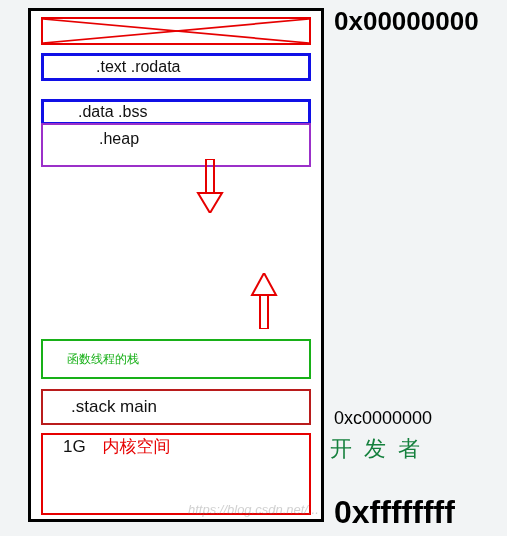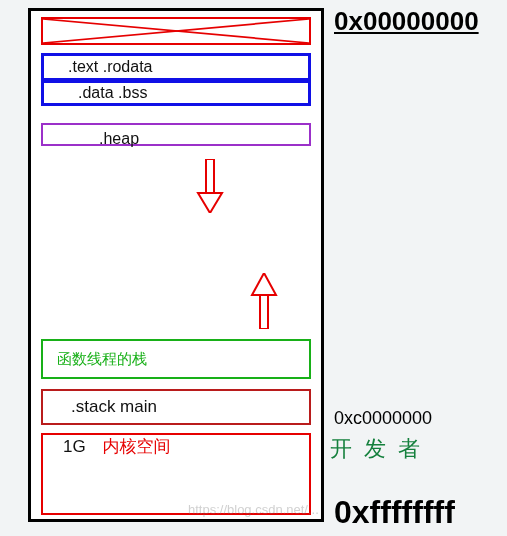--- a/index.html
+++ b/index.html
@@ -30,41 +30,41 @@
   .crossed svg { width: 100%; height: 100%; display: block; }
   .text-rodata {
     position: absolute;
     left: 10px;
     top: 42px;
     width: 270px;
     height: 28px;
     border: 3px solid #1010e6;
     font-size: 16px;
     color: #111;
-    padding-left: 24px;
+    padding-left: 52px;
     line-height: 22px;
   }
   .data-bss {
     position: absolute;
     left: 10px;
-    top: 69px;
+    top: 88px;
     width: 270px;
     height: 26px;
     border: 3px solid #1010e6;
     font-size: 16px;
     color: #111;
     padding-left: 34px;
     line-height: 20px;
   }
   .heap {
     position: absolute;
     left: 10px;
     top: 112px;
     width: 270px;
-    height: 23px;
+    height: 44px;
     border: 2px solid #9b30c9;
     font-size: 16px;
     color: #111;
     padding-left: 56px;
     line-height: 28px;
   }
   .arrow-down {
     position: absolute;
     left: 164px;
     top: 148px;
@@ -78,23 +78,23 @@
     width: 30px;
     height: 56px;
   }
   .stack-thread {
     position: absolute;
     left: 10px;
     top: 328px;
     width: 270px;
     height: 40px;
     border: 2px solid #18b018;
-    font-size: 15px;
+    font-size: 12px;
     color: #18b018;
-    padding-left: 14px;
+    padding-left: 24px;
     line-height: 36px;
   }
   .stack-main {
     position: absolute;
     left: 10px;
     top: 378px;
     width: 270px;
     height: 36px;
     border: 2px solid #b91c1c;
     font-size: 17px;
@@ -114,21 +114,20 @@
   }
   .kernel-amt { color: #111; }
   .kernel-txt { color: #e60000; margin-left: 12px; }
   .addr-top {
     position: absolute;
     left: 334px;
     top: 6px;
     font-size: 26px;
     font-weight: 600;
     color: #000;
-    text-decoration: underline;
   }
   .addr-mid {
     position: absolute;
     left: 334px;
     top: 408px;
     font-size: 18px;
     color: #000;
     text-align: center;
   }
   .addr-bottom {
@@ -148,20 +147,21 @@
     letter-spacing: 12px;
     font-weight: 500;
     line-height: 1.3;
   }
   .watermark-sub {
     position: absolute;
     left: 188px;
     top: 502px;
     color: rgba(120,120,120,0.35);
     font-size: 13px;
+    font-style: italic;
   }
 </style>
 </head>
 <body>
 
 <div class="container">
 
   <div class="crossed">
     <svg viewBox="0 0 270 28" preserveAspectRatio="none">
       <line x1="0" y1="0" x2="270" y2="28" stroke="#e60000" stroke-width="2"></line>

